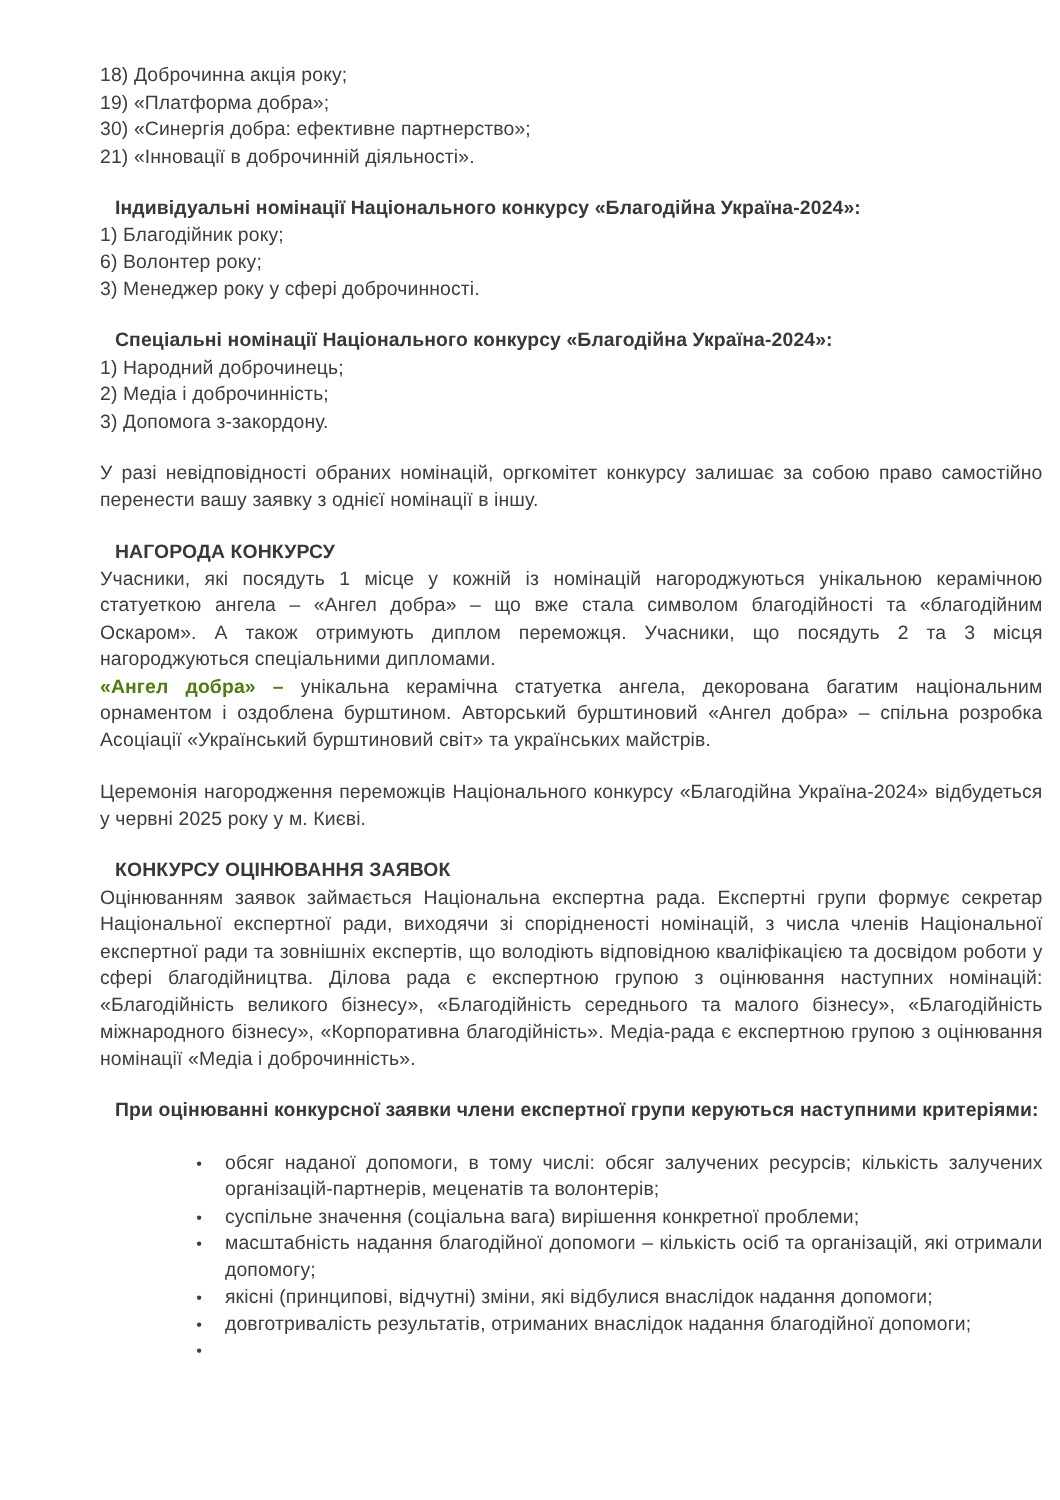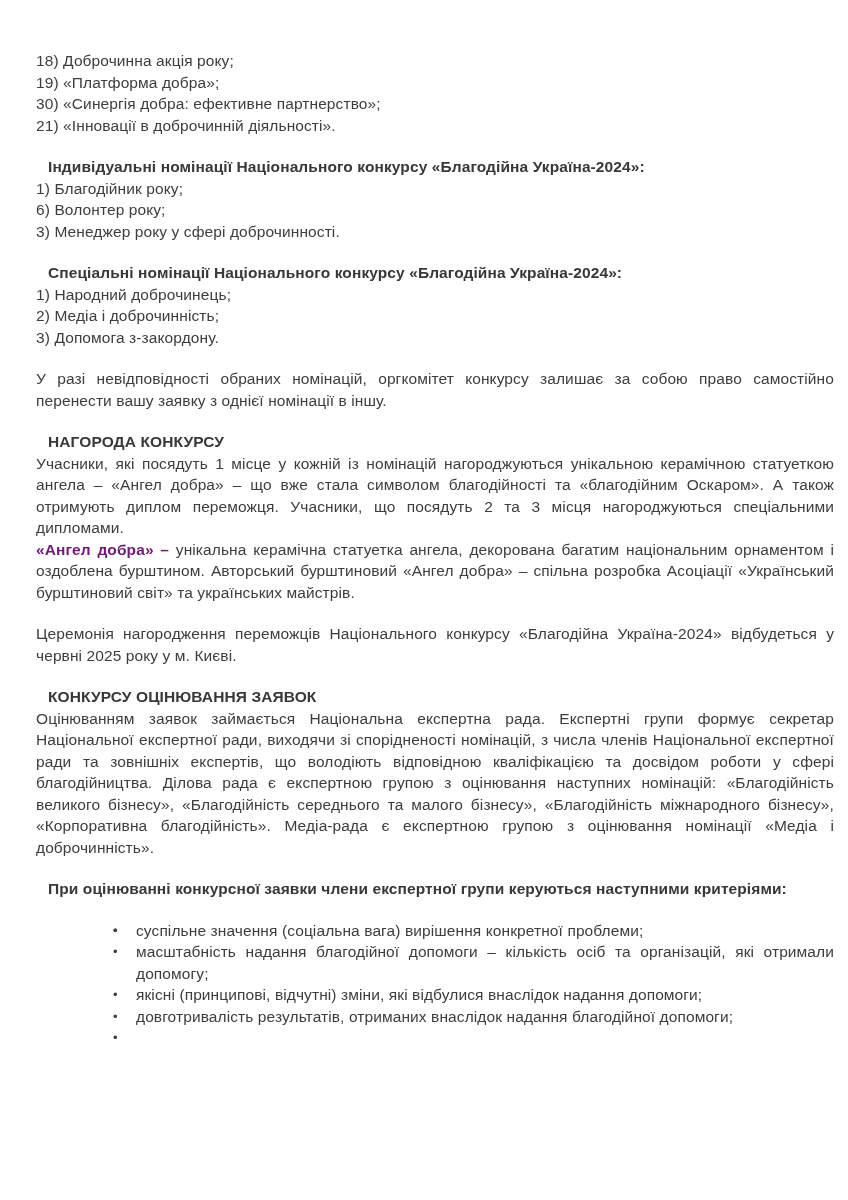--- a/index.html
+++ b/index.html
@@ -11,21 +11,21 @@
     width: 848px;
     height: 1200px;
     overflow: hidden;
     font-family: "Liberation Sans", "DejaVu Sans", sans-serif;
     color: #3d3d3d;
   }
   .page {
     box-sizing: border-box;
     width: 848px;
     height: 1200px;
-    padding: 50px 14px 0 36px;
+    padding: 50px 14px 0 80px;
     background: #ffffff;
   }
   .doc {
     font-size: 15.5px;
     line-height: 21.5px;
     letter-spacing: 0.1px;
   }
   .line {
     white-space: pre-wrap;
   }
@@ -39,21 +39,21 @@
   .para {
     margin: 20px 0 0 0;
     text-align: justify;
     text-justify: inter-word;
   }
   .para.tight {
     margin-top: 0;
   }
   .bold-lead {
     font-weight: bold;
-    color: #701a75;
+    color: #4d7c0f;
   }
   ul.criteria {
     margin: 20px 0 0 0;
     padding: 0 0 0 100px;
     list-style: none;
   }
   ul.criteria li {
     position: relative;
     text-align: justify;
     text-justify: inter-word;
@@ -99,21 +99,21 @@
   <p class="para tight"><span class="bold-lead">«Ангел добра» – </span><span>унікальна керамічна статуетка ангела, декорована багатим національним орнаментом і оздоблена бурштином. Авторський бурштиновий «Ангел добра» – спільна розробка Асоціації «Український бурштиновий світ» та українських майстрів.</span></p>
 
   <p class="para">Церемонія нагородження переможців Національного конкурсу «Благодійна Україна-2024» відбудеться у червні 2025 року у м. Києві.</p>
 
   <div class="heading">КОНКУРСУ ОЦІНЮВАННЯ ЗАЯВОК</div>
   <p class="para tight">Оцінюванням заявок займається Національна експертна рада. Експертні групи формує секретар Національної експертної ради, виходячи зі спорідненості номінацій, з числа членів Національної експертної ради та зовнішніх експертів, що володіють відповідною кваліфікацією та досвідом роботи у сфері благодійництва. Ділова рада є експертною групою з оцінювання наступних номінацій: «Благодійність великого бізнесу», «Благодійність середнього та малого бізнесу», «Благодійність міжнародного бізнесу», «Корпоративна благодійність». Медіа-рада є експертною групою з оцінювання номінації «Медіа і доброчинність».</p>
 
   <div class="heading">При оцінюванні конкурсної заявки члени експертної групи керуються наступними критеріями:</div>
 
   <ul class="criteria">
-    <li><span class="dot">•</span></li>
+    <li><span class="dot">•</span><span>обсяг наданої допомоги, в тому числі: обсяг залучених ресурсів; кількість залучених організацій-партнерів, меценатів та волонтерів;</span></li>
     <li><span class="dot">•</span><span>суспільне значення (соціальна вага) вирішення конкретної проблеми;</span></li>
     <li><span class="dot">•</span><span>масштабність надання благодійної допомоги – кількість осіб та організацій, які отримали допомогу;</span></li>
     <li><span class="dot">•</span><span>якісні (принципові, відчутні) зміни, які відбулися внаслідок надання допомоги;</span></li>
     <li><span class="dot">•</span><span>довготривалість результатів, отриманих внаслідок надання благодійної допомоги;</span></li>
     <li><span class="dot">•</span></li>
   </ul>
 
 </div>
 
 </body></html>

